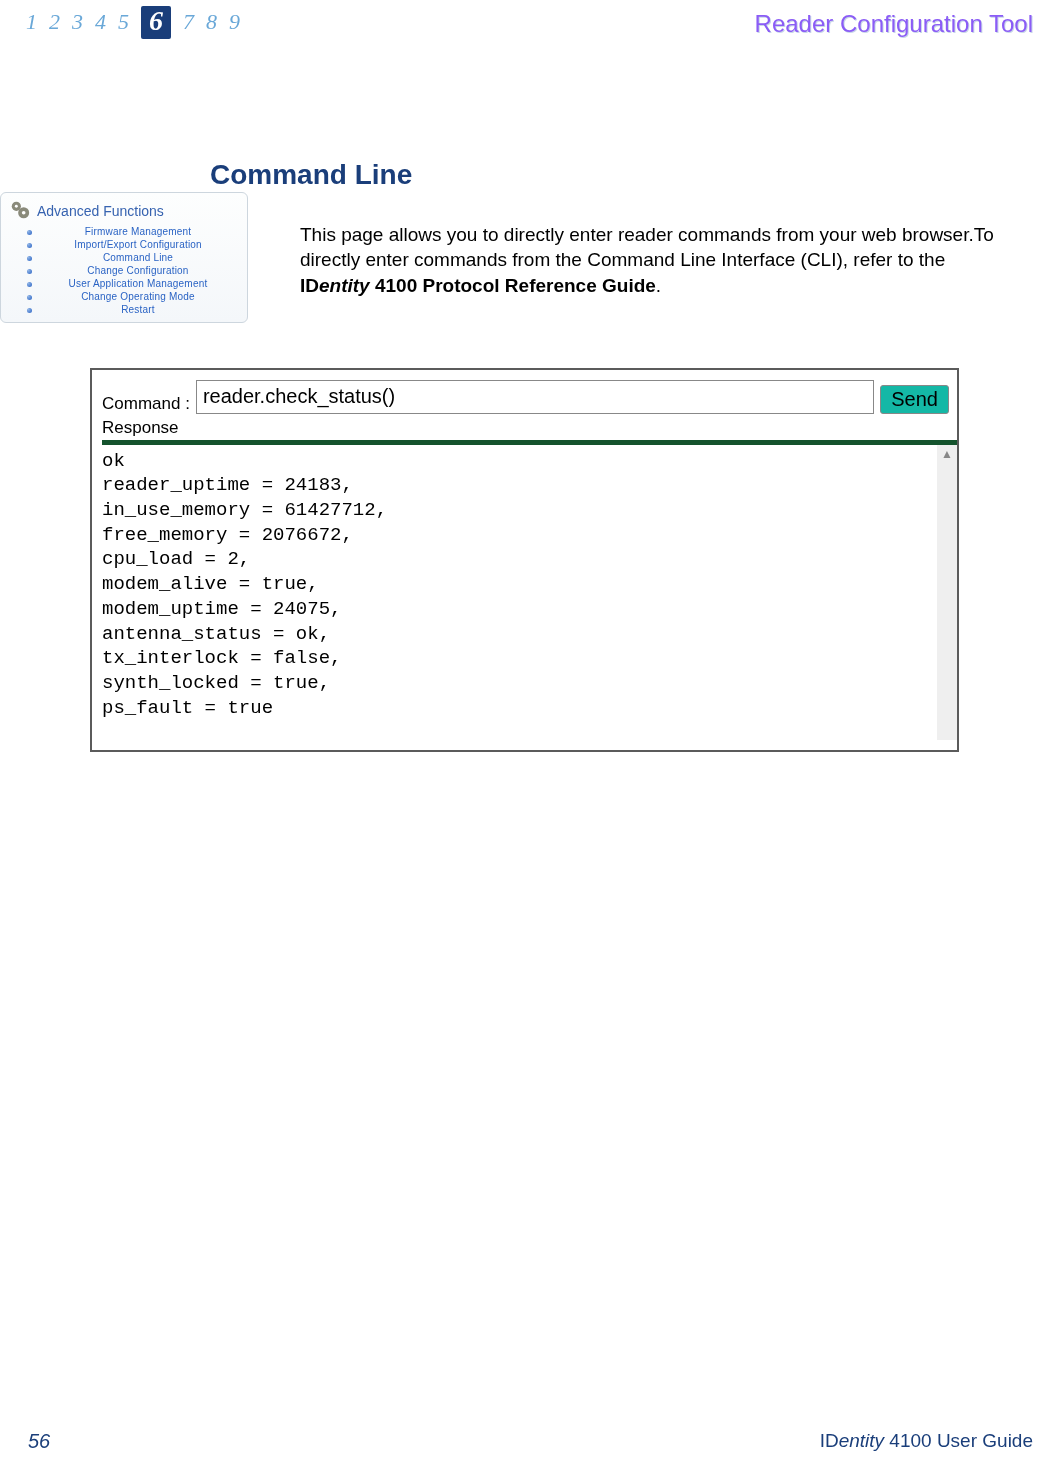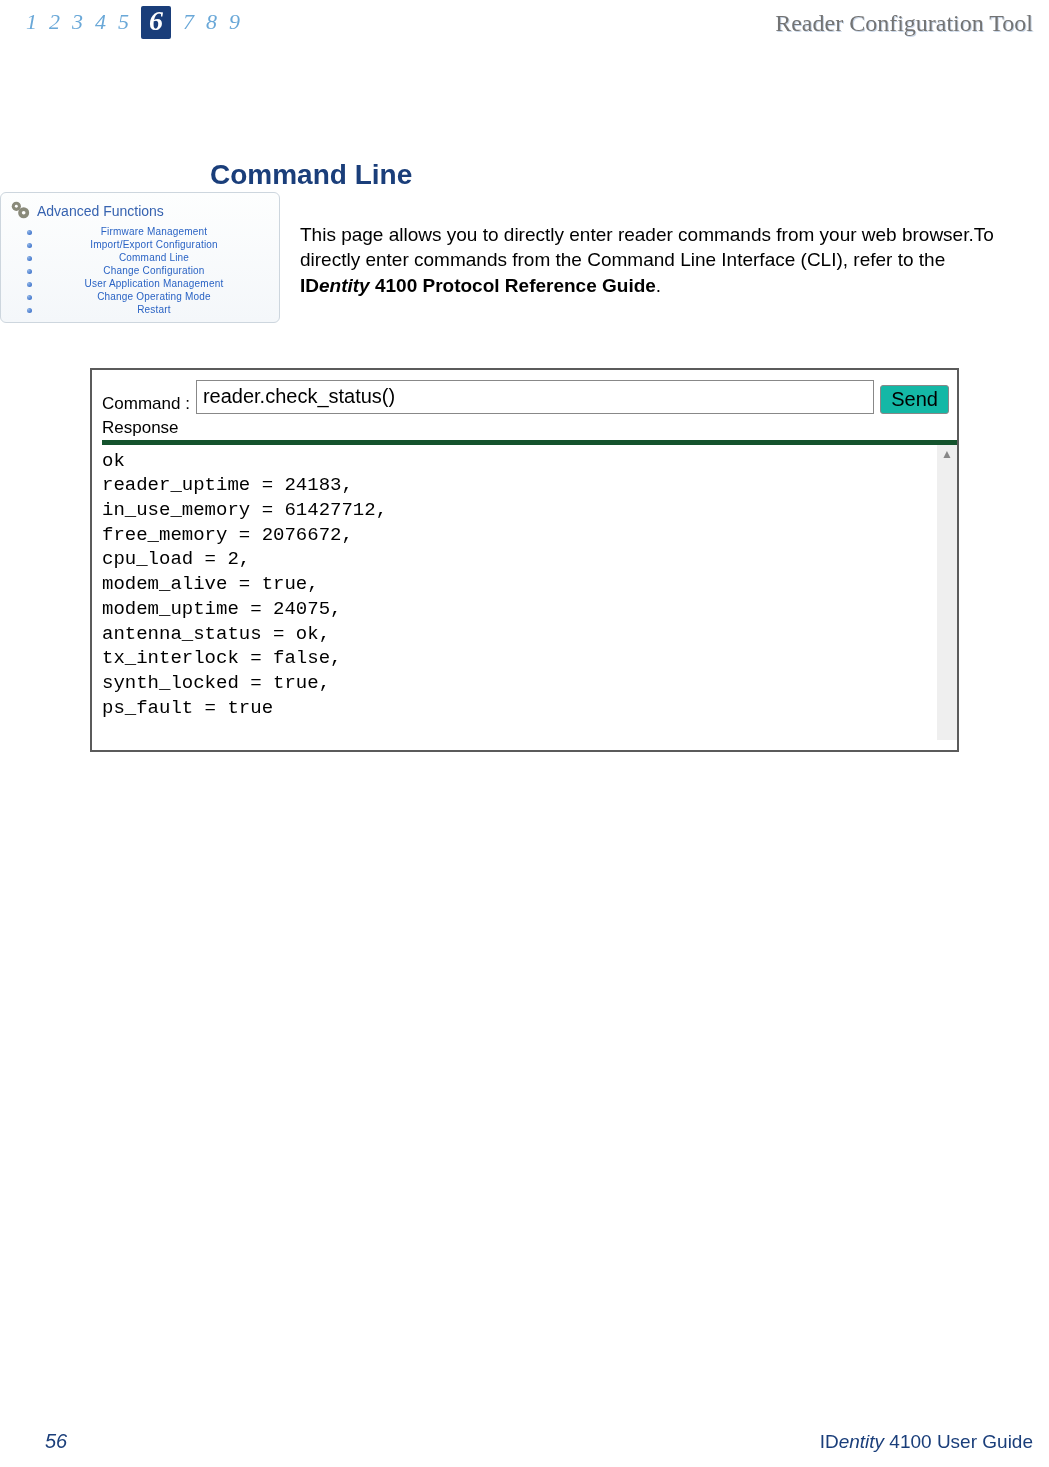--- a/index.html
+++ b/index.html
@@ -31,23 +31,23 @@
   .chapter-nav .active {
     background: #1a3e7a;
     color: #fff;
     padding: 0 8px 2px 8px;
     font-size: 28px;
     font-weight: bold;
     border-radius: 2px;
     line-height: 1.1;
   }
   .header-title {
-    color: #737373;
+    color: #8b5cf6;
     font-size: 24px;
-    font-family: Liberation Serif, serif;
+    font-family: Liberation Sans, sans-serif;
     text-shadow: 1px 1px 0 #c8d6e8;
     padding-right: 6px;
     padding-top: 4px;
   }
   .section-heading {
     color: #1a3e7a;
     font-size: 28px;
     font-family: Tahoma, Arial, sans-serif;
     margin: 120px 0 12px 210px;
   }
@@ -69,21 +69,21 @@
     font-weight: bold;
   }
   .intro-text .seg-italic {
     font-family: Tahoma, Arial, sans-serif;
     font-style: italic;
   }
   .sidebar-panel {
     position: absolute;
     left: 0;
     top: 192px;
-    width: 280px;
+    width: 248px;
     border: 1px solid #cdd6de;
     border-radius: 6px;
     background: linear-gradient(#fdfefe,#f4f7fa);
     padding: 6px 8px 6px 8px;
     font-size: 11px;
   }
   .sidebar-header {
     display: flex;
     align-items: center;
     gap: 6px;
@@ -190,25 +190,24 @@
     font-size: 12px;
     user-select: none;
   }
 
   .footer {
     position: absolute;
     bottom: 14px;
     left: 0; right: 0;
     display: flex;
     justify-content: space-between;
-    align-items: center;
+    align-items: flex-start;
     padding: 0 16px 0 28px;
     color: #1a3e7a;
     font-family: Tahoma, Arial, sans-serif;
-    margin-left: 17px;
   }
   .footer-page {
     font-style: italic;
     font-size: 20px;
   }
   .footer-doc {
     font-size: 19px;
   }
   .footer-doc .italic { font-style: italic; }
 </style>

